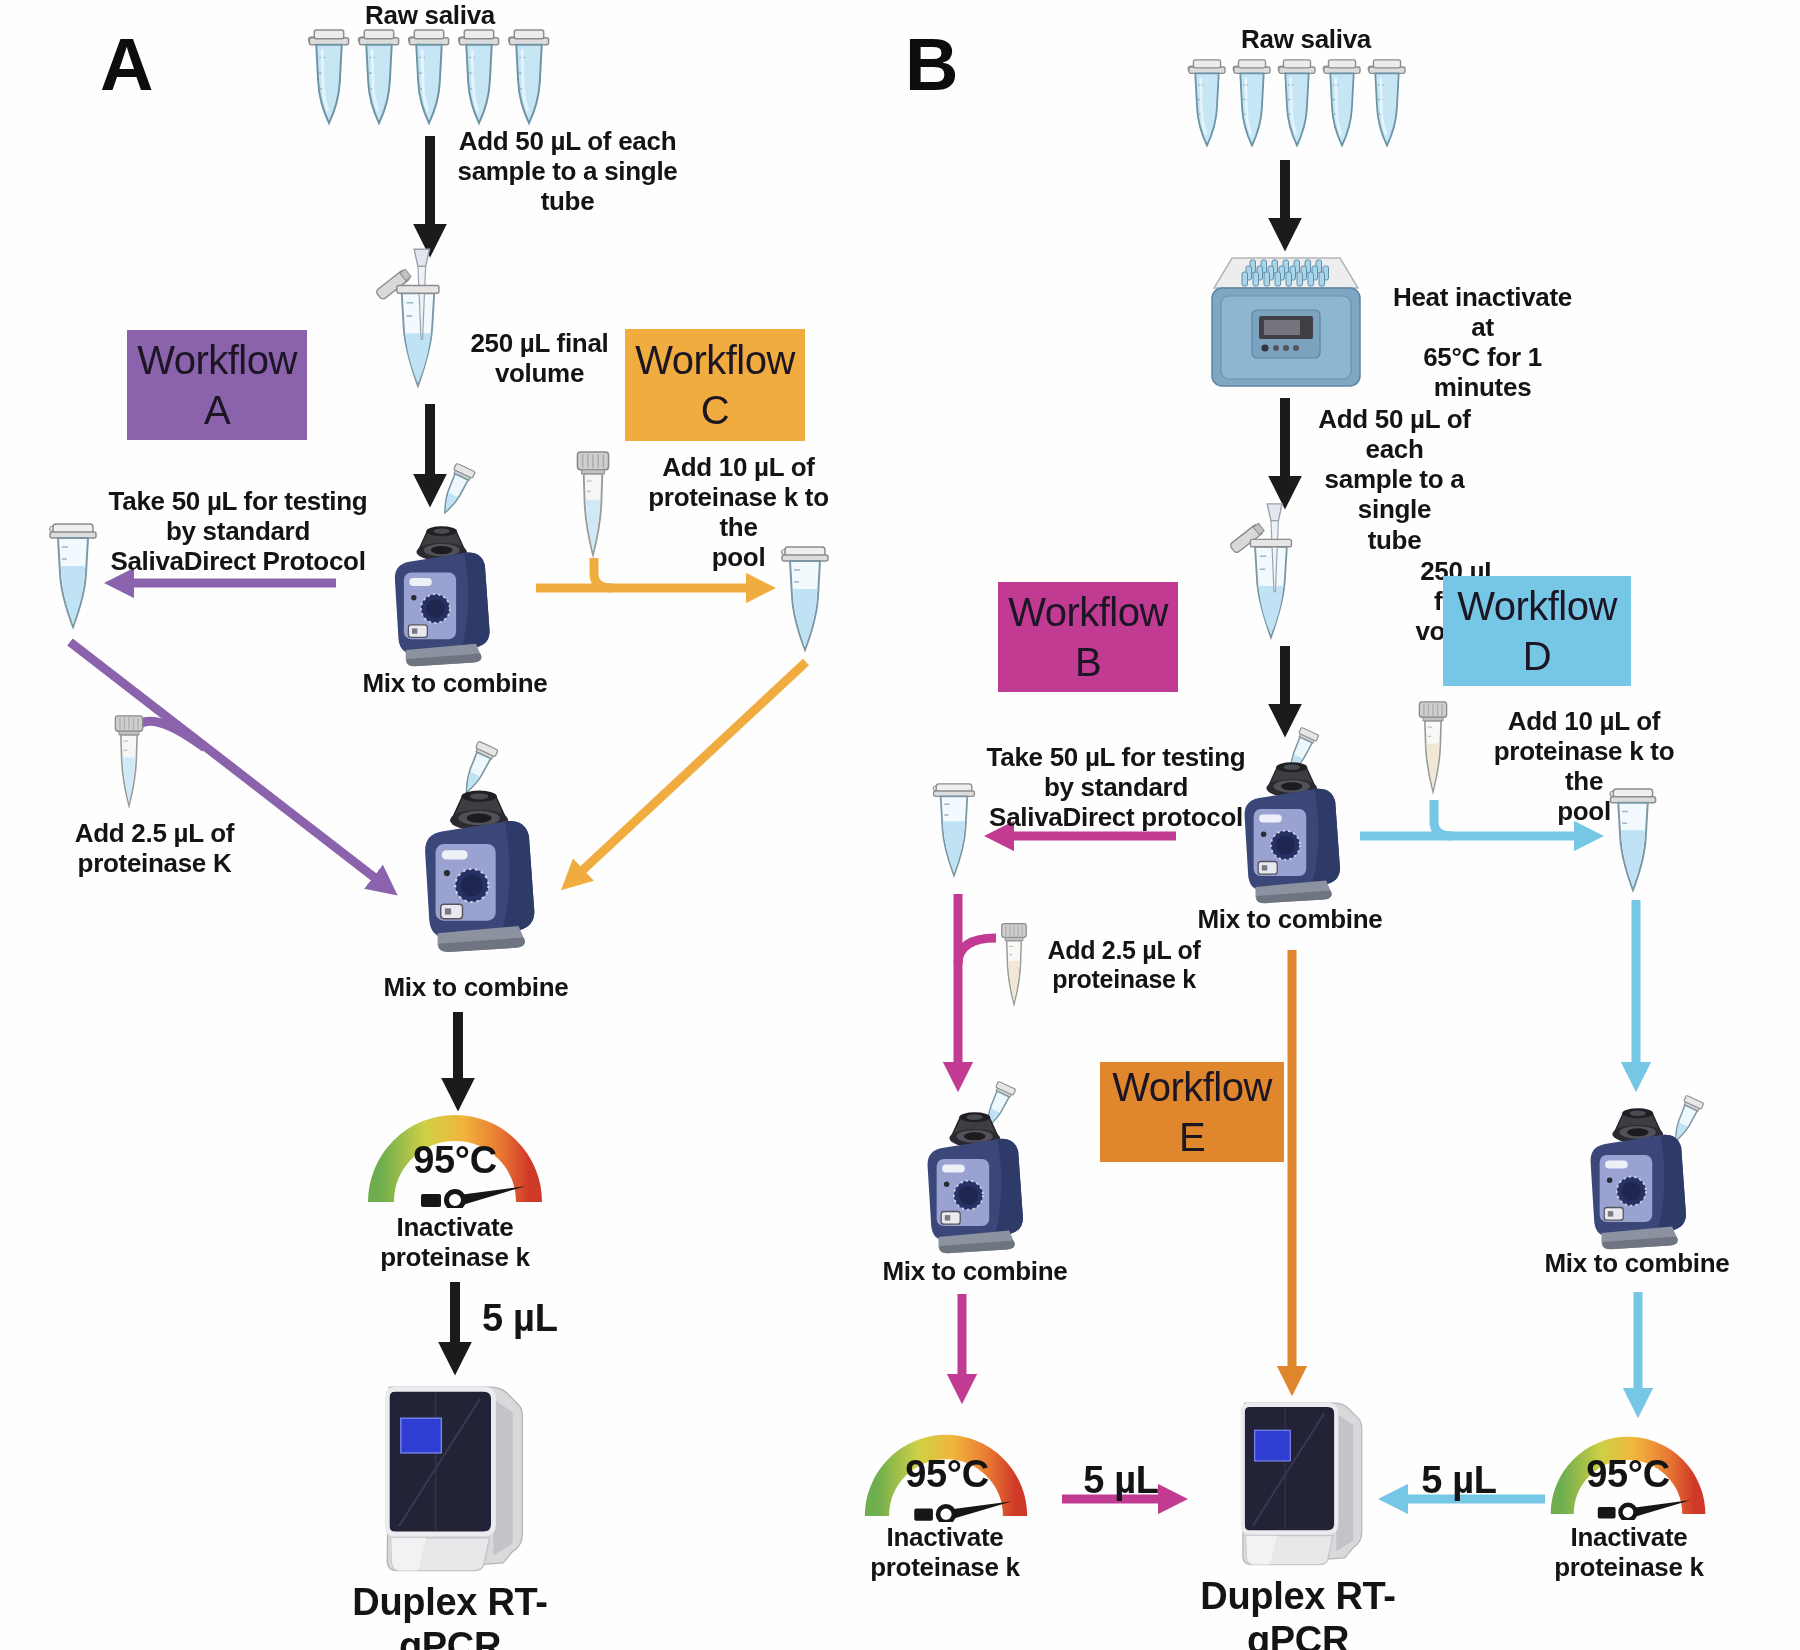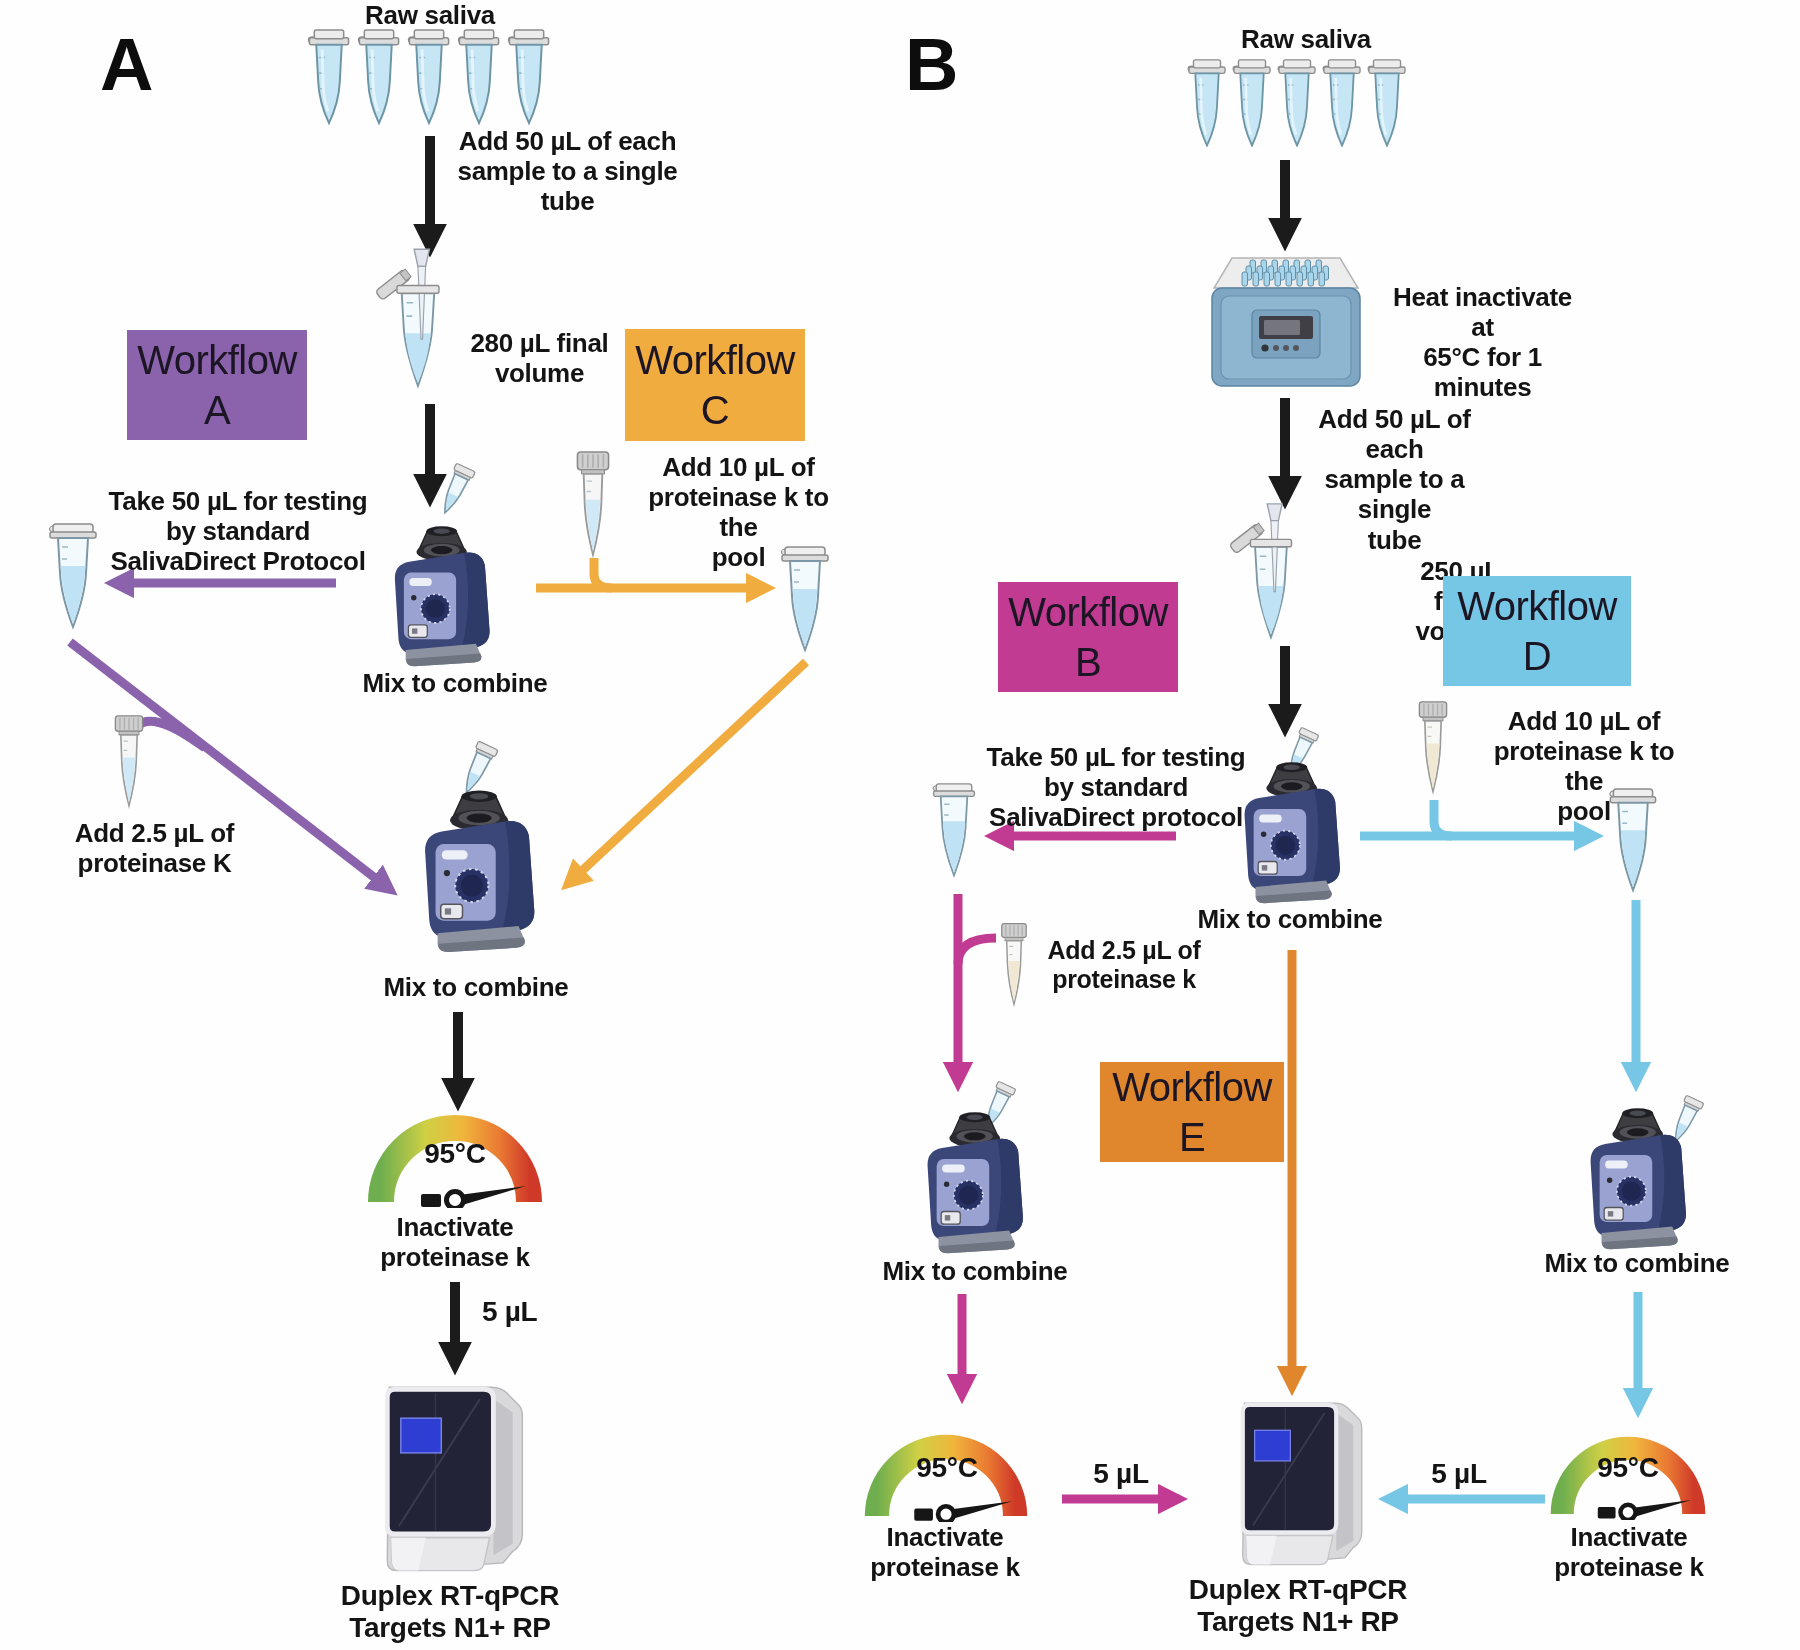--- a/index.html
+++ b/index.html
@@ -4,21 +4,21 @@
 <style>
   html,body{margin:0;padding:0;background:#ffffff;}
   #canvas{
     position:relative;width:1800px;height:1650px;background:#fefefe;
     font-family:"Liberation Sans", sans-serif;overflow:hidden;
   }
   .plabel{position:absolute;font-size:74px;font-weight:800;color:#0d0d0d;line-height:1;}
   .note{position:absolute;font-weight:700;font-size:26px;line-height:1.16;text-align:center;
         white-space:pre-line;color:#141414;letter-spacing:-0.3px;}
   .note.small{font-size:25px;}
-  .note.big{font-size:28px;}
+  .note.big{font-size:38px;}
   .note.left{text-align:left;}
   .wfbox{position:absolute;display:flex;flex-direction:column;align-items:center;justify-content:center;
          font-size:40px;font-weight:400;color:#1c1524;line-height:1.25;letter-spacing:-0.5px;}
   .wf-a{background:var(--workflow-a);}
   .wf-b{background:var(--workflow-b);}
   .wf-c{background:var(--workflow-c);}
   .wf-d{background:var(--workflow-d);}
   .wf-e{background:var(--workflow-e);}
   .icon{position:absolute;}
   svg.overlay{position:absolute;left:0;top:0;}
@@ -257,21 +257,21 @@
         <use href="#tube-closed"></use>
       </svg>
 
     <div class="note" style="left:450px;top:126px;width:235px;">Add 50 µL of each
 sample to a single
 tube</div>
 
     <svg class="icon" style="left:374px;top:243px" width="86" height="152">
         <use href="#tube-pool"></use>
       </svg>
-    <div class="note" style="left:462px;top:328px;width:155px;">280 µL final
+    <div class="note" style="left:462px;top:328px;width:155px;">250 µL final
 volume</div>
 
     <div class="wfbox wf-a" style="left:127px;top:330px;width:180px;height:110px;">
       <div>Workflow</div>
       <div>A</div>
     </div>
     <div class="wfbox wf-c" style="left:625px;top:329px;width:180px;height:112px;">
       <div>Workflow</div>
       <div>C</div>
     </div>

